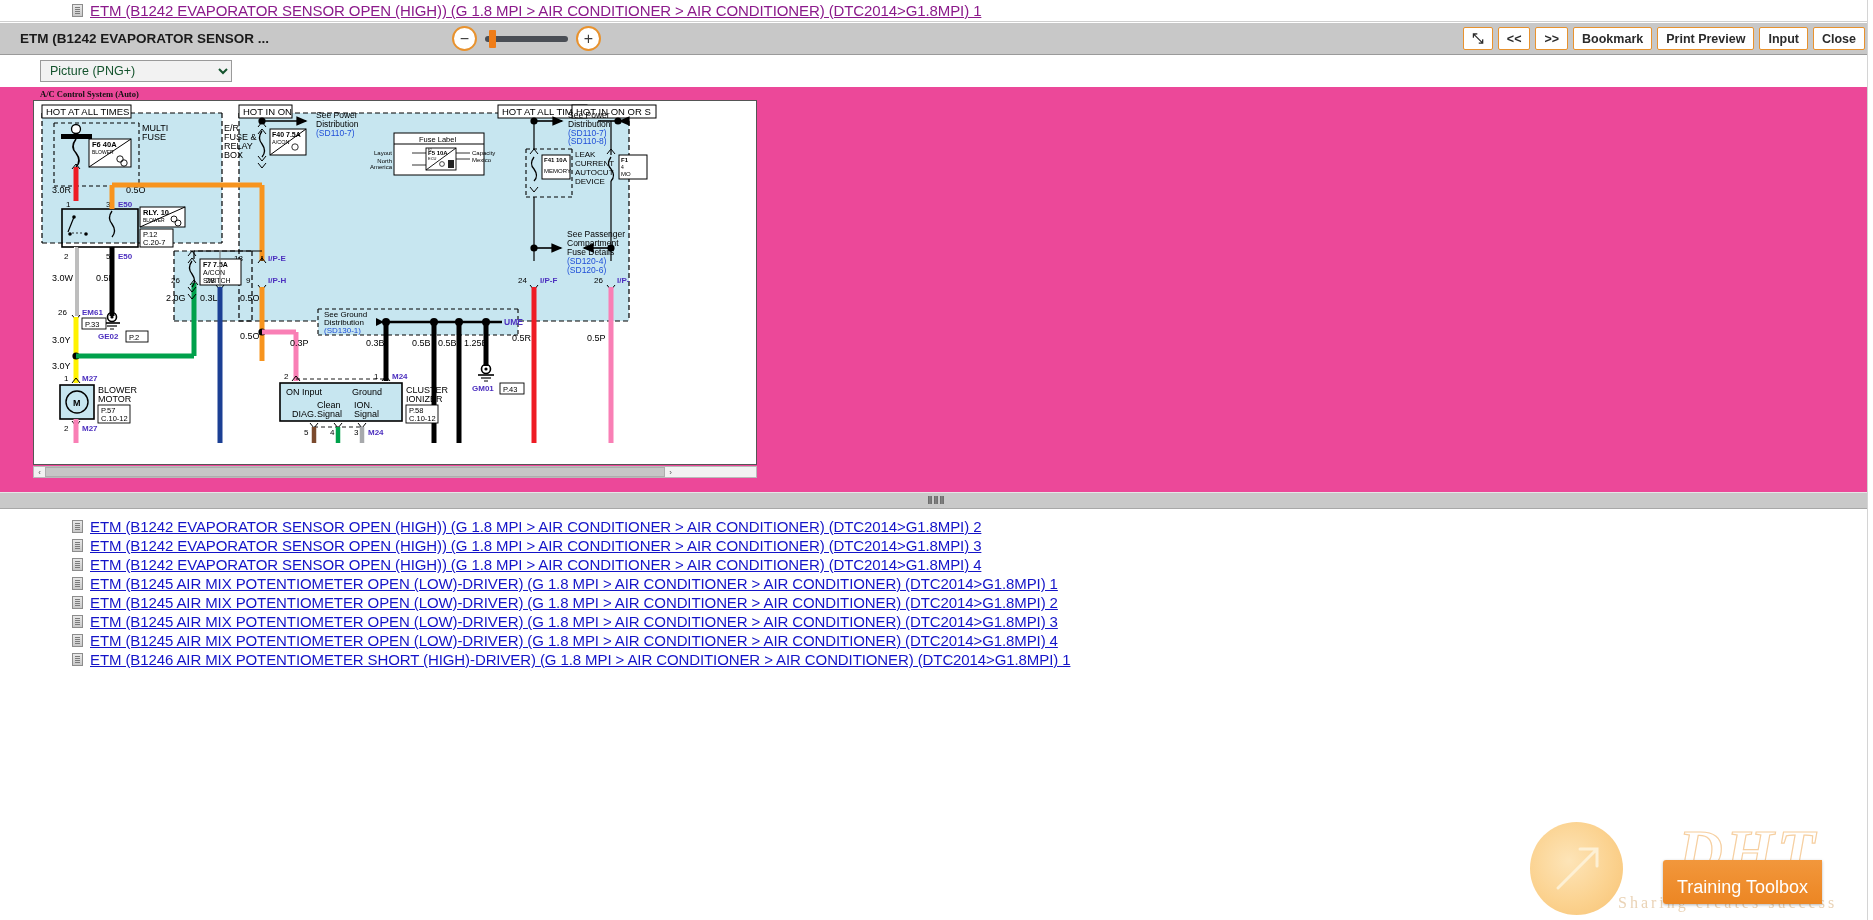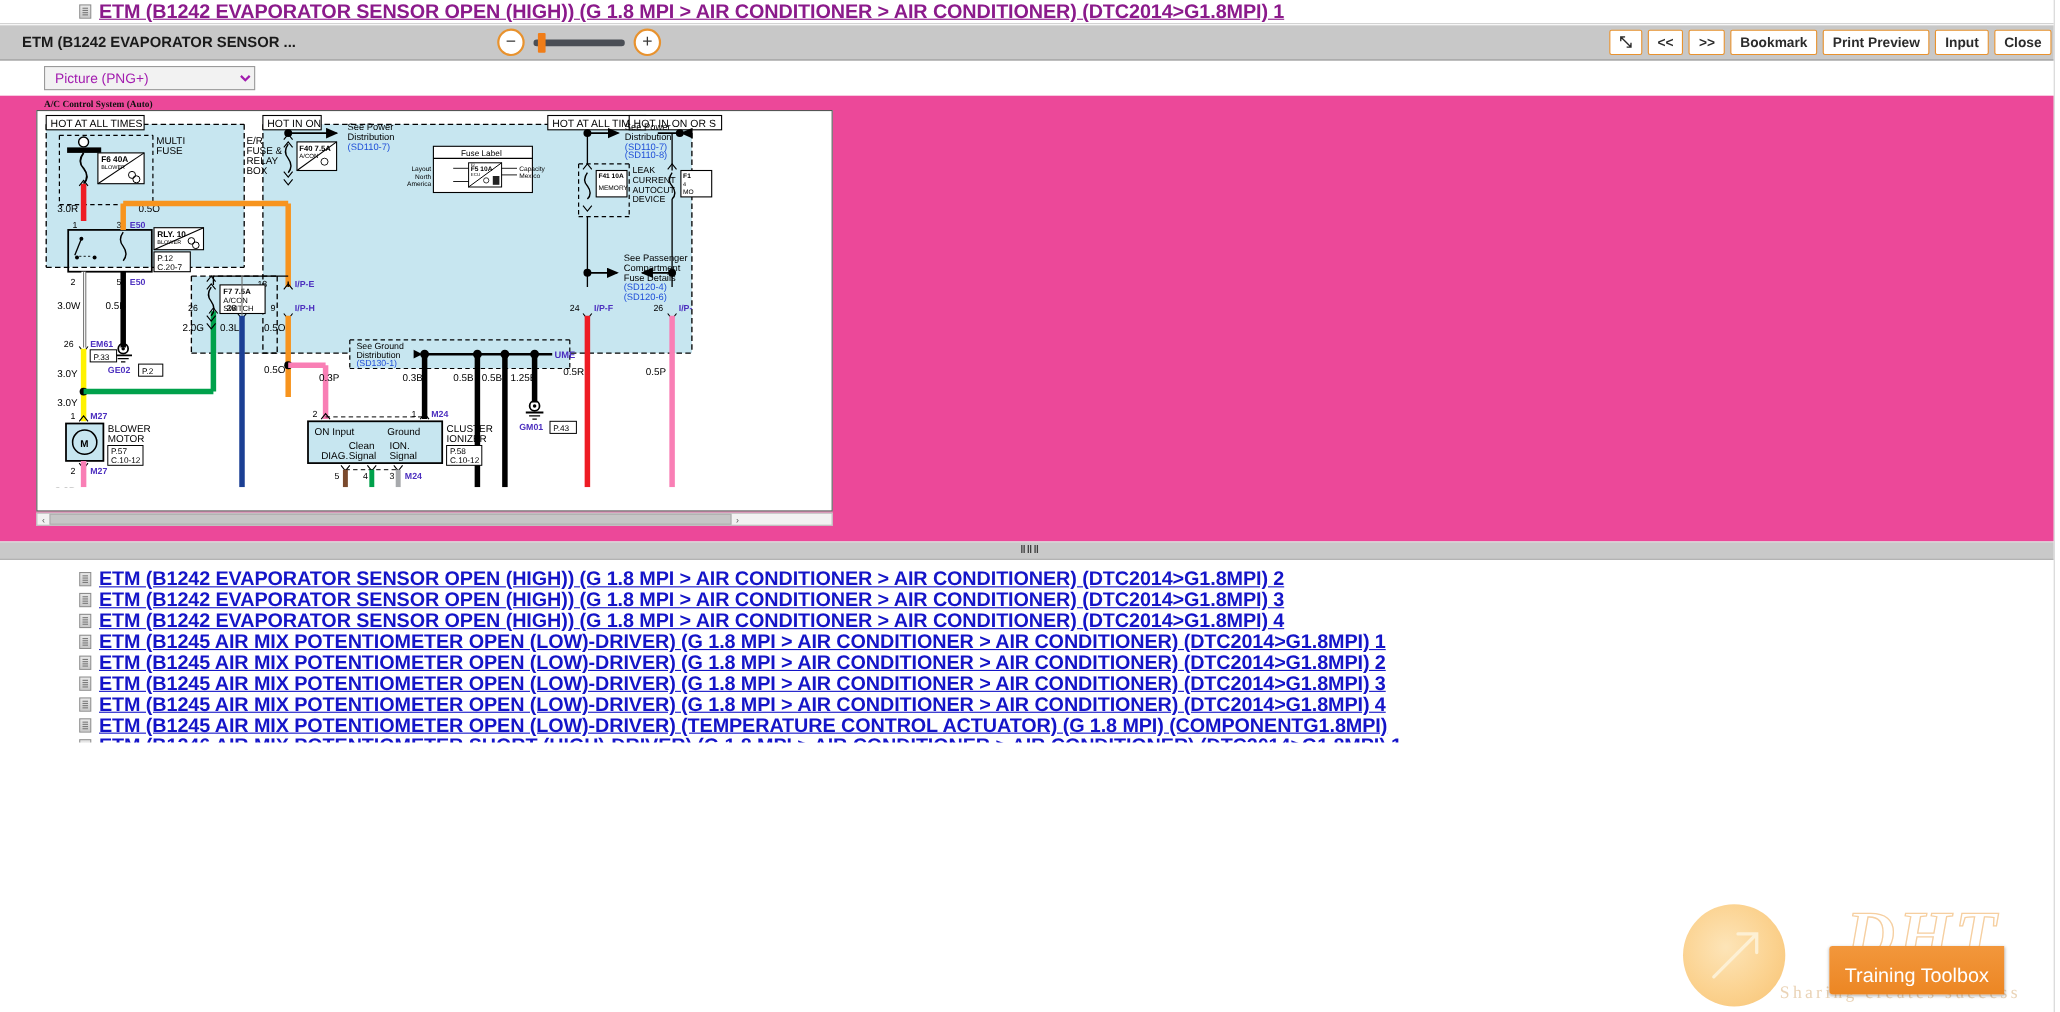--- a/index.html
+++ b/index.html
@@ -30,26 +30,25 @@
     border: 1px solid #8c8c8c;
   }
   .doc-icon::after {
     content: "";
     position: absolute; left: 2px; top: 2px; right: 2px;
     height: 1px;
     box-shadow: 0 0 0 0 #7a7a7a, 0 2px 0 0 #7a7a7a, 0 4px 0 0 #7a7a7a, 0 6px 0 0 #7a7a7a;
     background: #7a7a7a;
   }
   a.etm-link {
-    font-size: 18px;
+    font-size: 15px;
     color: #1414c8;
     text-decoration: underline;
     white-space: nowrap;
     letter-spacing: -0.1px;
-    font-weight: bold;
   }
   a.etm-link.visited { color: #8b1a8b; }
 
   
   .toolbar {
     height: 33px;
     background: #c8c8c8;
     border-top: 1px solid #fff;
     border-bottom: 1px solid #9a9a9a;
     display: flex;
@@ -131,21 +130,21 @@
     align-items: center;
     padding-left: 40px;
   }
   select.format-select {
     width: 192px;
     height: 22px;
     font-size: 12.5px;
     font-family: "Liberation Sans", sans-serif;
     border: 1px solid #9a9a9a;
     background: #f2f2f2;
-    color: #a21caf;
+    color: #14532d;
     padding-left: 5px;
   }
 
   
   .diagram-pane {
     position: relative;
     height: 405px;
     background: #ec4899;
     overflow: hidden;
   }
@@ -688,24 +687,20 @@
     <div class="link-row">
       <span class="doc-icon"></span>
       <a class="etm-link" href="#">ETM (B1245 AIR MIX POTENTIOMETER OPEN (LOW)-DRIVER) (G 1.8 MPI &gt; AIR CONDITIONER &gt; AIR CONDITIONER) (DTC2014&gt;G1.8MPI) 3</a>
     </div>
     <div class="link-row">
       <span class="doc-icon"></span>
       <a class="etm-link" href="#">ETM (B1245 AIR MIX POTENTIOMETER OPEN (LOW)-DRIVER) (G 1.8 MPI &gt; AIR CONDITIONER &gt; AIR CONDITIONER) (DTC2014&gt;G1.8MPI) 4</a>
     </div>
     <div class="link-row">
       <span class="doc-icon"></span>
-      <a class="etm-link" href="#">ETM (B1245 AIR MIX POTENTIOMETER OPEN (LOW)-DRIVER) (TEMPERATURE CONTROL ACTUATOR) (G 1.8 MPI) (COMPONENTG1.8MPI)</a>
-    </div>
-    <div class="link-row">
-      <span class="doc-icon"></span>
       <a class="etm-link" href="#">ETM (B1246 AIR MIX POTENTIOMETER SHORT (HIGH)-DRIVER) (G 1.8 MPI &gt; AIR CONDITIONER &gt; AIR CONDITIONER) (DTC2014&gt;G1.8MPI) 1</a>
     </div>
   </div>
 
 <div class="watermark">
   <div class="wm-circle"></div>
   <svg class="wm-arrow" viewBox="0 0 56 56">
     <path d="M8,48 L46,10 M30,9 L47,9 L47,26" fill="none" stroke="#fdf0d4" stroke-width="3" stroke-linecap="round"></path>
   </svg>
   <div class="wm-dht">DHT</div>

